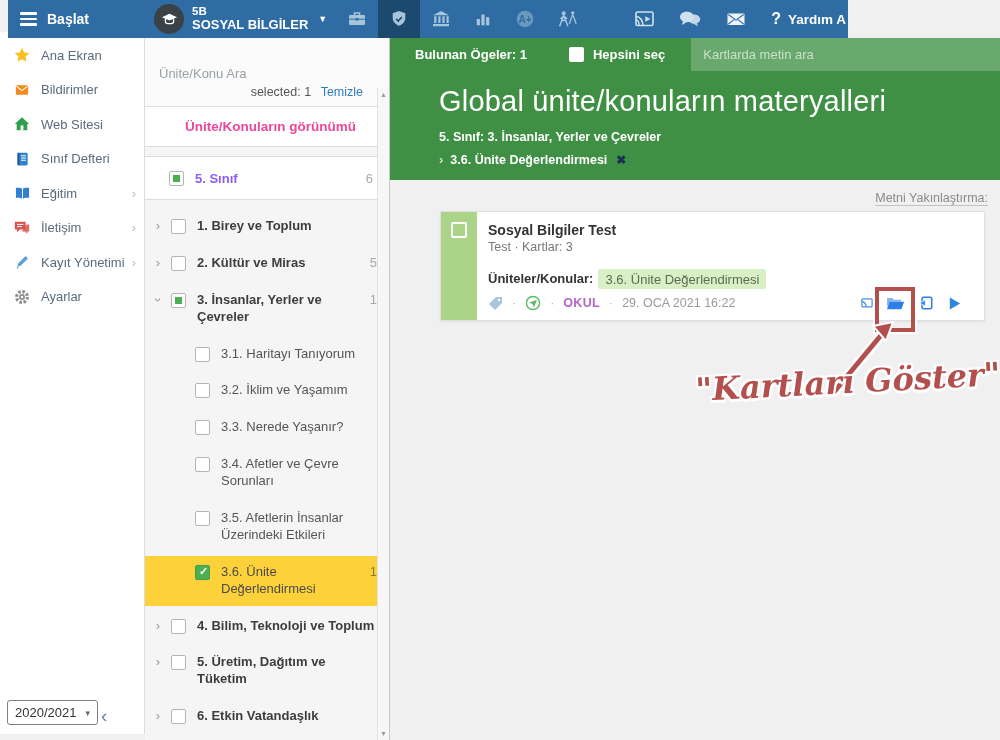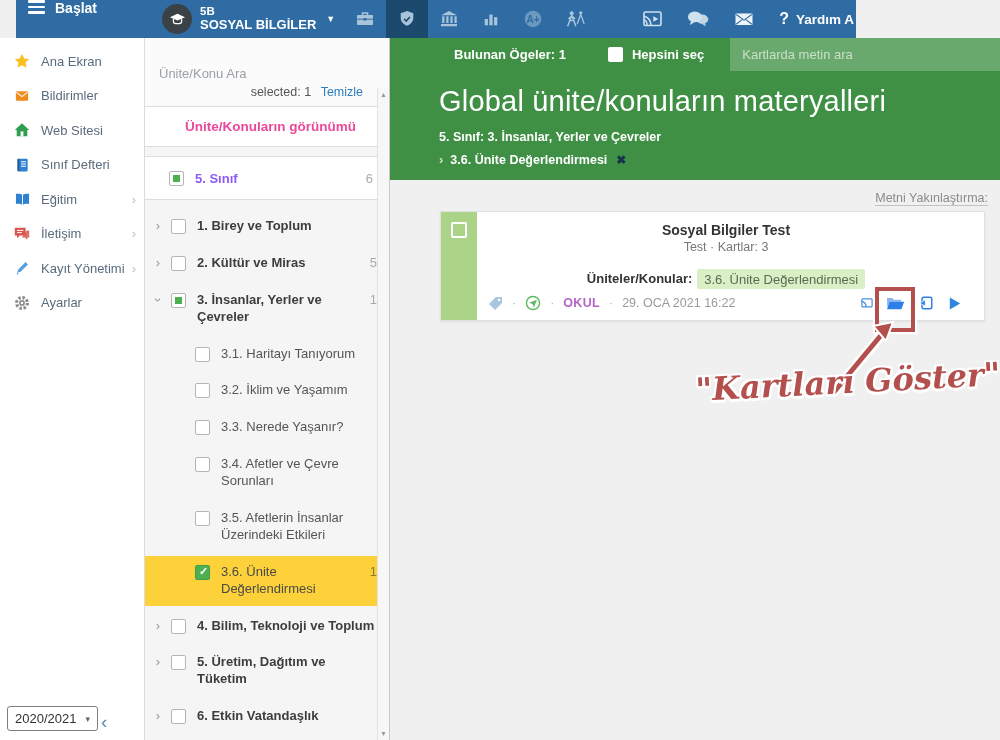--- a/index.html
+++ b/index.html
@@ -1,41 +1,41 @@
 <!DOCTYPE html>
 <html><head>
 <meta charset="utf-8">
 <style>
   html,body{margin:0;padding:0;background:#e8e8e8;}
   *{box-sizing:border-box;}
   .app{width:1000px;height:740px;position:relative;overflow:hidden;
        font-family:"Liberation Sans",sans-serif;background:#f0f0f0;font-size:13px;}
 
   
-  .topbar{position:absolute;left:16px;top:0;width:840px;height:38px;background:#2e6ca3;
-          color:#fff;display:flex;z-index:30;}
+  .topbar{position:absolute;left:8px;top:0;width:840px;height:38px;background:#2e6ca3;
+          color:#fff;display:flex;align-items:center;z-index:30;}
   .hamburger{display:inline-flex;flex-direction:column;gap:3px;margin-left:12px;cursor:pointer;}
   .hamburger i{width:17px;height:2.5px;background:#fff;border-radius:1px;}
   .tb-start{font-weight:bold;font-size:14px;margin-left:10px;}
   .tb-class{position:absolute;left:146px;top:0;height:38px;display:flex;align-items:center;gap:8px;cursor:pointer;}
   .tb-avatar{width:30px;height:30px;border-radius:50%;background:#3a4247;display:flex;align-items:center;justify-content:center;}
   .tb-class-text{display:flex;flex-direction:column;line-height:1.15;font-weight:bold;}
   .tb-class-code{font-size:11.5px;}
   .tb-class-name{font-size:13px;}
   .tb-caret{font-size:9px;margin-left:2px;color:#fff;}
   .tb-icons{position:absolute;left:328px;top:0;height:38px;display:flex;color:#a7c4db;}
   .tb-tile{width:42px;height:38px;display:flex;align-items:center;justify-content:center;cursor:pointer;}
   .tb-tile.active{background:#1c4a6e;}
   .tb-right{position:absolute;right:2px;top:0;height:38px;display:flex;align-items:center;gap:24px;color:#cfe0ee;}
   .tb-help{display:flex;align-items:center;gap:7px;color:#fff;font-weight:bold;cursor:pointer;}
   .tb-q{font-size:16px;}
   .tb-help-label{font-size:13.5px;white-space:nowrap;}
 
   
-  .sidebar{position:absolute;left:0;top:38px;width:145px;height:702px;background:#fff;
+  .sidebar{position:absolute;left:0;top:32px;width:145px;height:702px;background:#fff;
            border-right:1px solid #dcdcdc;z-index:10;}
   .sb-items{padding-top:6px;}
   .sb-item{display:flex;align-items:center;height:34.5px;padding:0 8px 0 13px;color:#5a6b7d;
            font-size:13px;cursor:pointer;}
   .sb-icon{width:18px;height:17px;margin-right:10px;display:inline-flex;align-items:center;justify-content:center;}
   .sb-label{flex:1;white-space:nowrap;overflow:hidden;}
   .sb-arrow{color:#c0c0c0;font-size:13px;}
   .sidebar-bottom{position:absolute;bottom:9px;left:7px;display:flex;align-items:flex-end;gap:3px;}
   .year-select{border:1px solid #7f7f7f;border-radius:3px;background:#fff;color:#333;
                padding:4px 7px;display:flex;align-items:center;gap:9px;font-size:13px;cursor:pointer;}
@@ -74,41 +74,41 @@
   .cb.checked::after{content:"\2713";position:absolute;left:0;top:-1px;width:15px;text-align:center;
                      color:#fff;font-size:11px;font-weight:bold;}
   .tree-scroll{position:absolute;right:0;top:50px;bottom:0;width:12px;background:#f7f7f7;
                border-left:1px solid #e2e2e2;display:flex;flex-direction:column;
                justify-content:space-between;align-items:center;padding:3px 0;color:#9a9a9a;font-size:7px;cursor:pointer;}
 
   
   .content{position:absolute;left:390px;top:38px;width:610px;height:702px;}
   .green{background:#3f8f45;color:#fff;padding-bottom:13px;}
   .green-toolbar{height:33px;display:flex;align-items:center;font-weight:bold;font-size:13px;}
-  .found-label{margin-left:64px;white-space:nowrap;}
+  .found-label{margin-left:25px;white-space:nowrap;}
   .selectall{display:flex;align-items:center;gap:9px;margin-left:42px;cursor:pointer;white-space:nowrap;}
   .cb-white{width:15px;height:15px;background:#fff;border-radius:2px;display:inline-block;}
   .green-search{flex:1;height:33px;margin-left:26px;border:none;outline:none;background:#69a96d;
                 color:#eef6ee;padding:0 12px;font-size:13px;font-family:inherit;}
   .green-search::placeholder{color:#c9e0ca;}
   .green-title{font-size:29px;font-weight:normal;margin:14px 0 0 49px;letter-spacing:.2px;}
   .crumb1{margin:12px 0 0 49px;font-weight:bold;font-size:12.5px;}
   .crumb2{margin:8px 0 0 49px;font-weight:bold;font-size:12.5px;display:flex;align-items:center;gap:7px;}
   .crumb-chev{color:#cfe5cf;font-size:13px;}
   .crumb-x{color:#16324c;font-size:12px;cursor:pointer;margin-left:2px;}
 
   .content-body{position:relative;height:517px;}
   .zoom-link{position:absolute;top:11px;right:12px;font-size:12.5px;color:#8a8a8a;
              border-bottom:1px solid #c2c2c2;cursor:pointer;}
 
   .card{position:absolute;left:50px;top:31px;width:545px;background:#fff;border:1px solid #e0e0e0;
         box-shadow:0 1px 2px rgba(0,0,0,.07);display:flex;}
   .card-strip{width:36px;background:#abd489;display:flex;justify-content:center;padding-top:10px;}
   .card-cb{width:16px;height:16px;border:2px solid #fff;border-radius:2px;cursor:pointer;}
-  .card-main{flex:1;padding:10px 20px 9px 11px;text-align:center;}
+  .card-main{flex:1;padding:10px 20px 9px 11px;}
   .card-title{font-weight:bold;color:#333;font-size:14px;}
   .card-sub{color:#777;font-size:12.5px;margin-top:2px;}
   .card-units{margin-top:17px;font-size:13px;color:#333;}
   .units-label{font-weight:bold;}
   .chip{background:#d9efc6;color:#5c6b52;padding:2.5px 7px;border-radius:2px;margin-left:5px;}
   .card-footer{margin-top:9px;display:flex;align-items:center;font-size:12.5px;color:#9a9a9a;gap:9px;}
   .dot{color:#b5b5b5;}
   .owner{color:#b565c9;font-weight:bold;letter-spacing:.3px;}
   .card-actions{margin-left:auto;display:flex;align-items:center;gap:13px;padding-right:2px;}
   .act{display:inline-flex;align-items:center;justify-content:center;cursor:pointer;}

